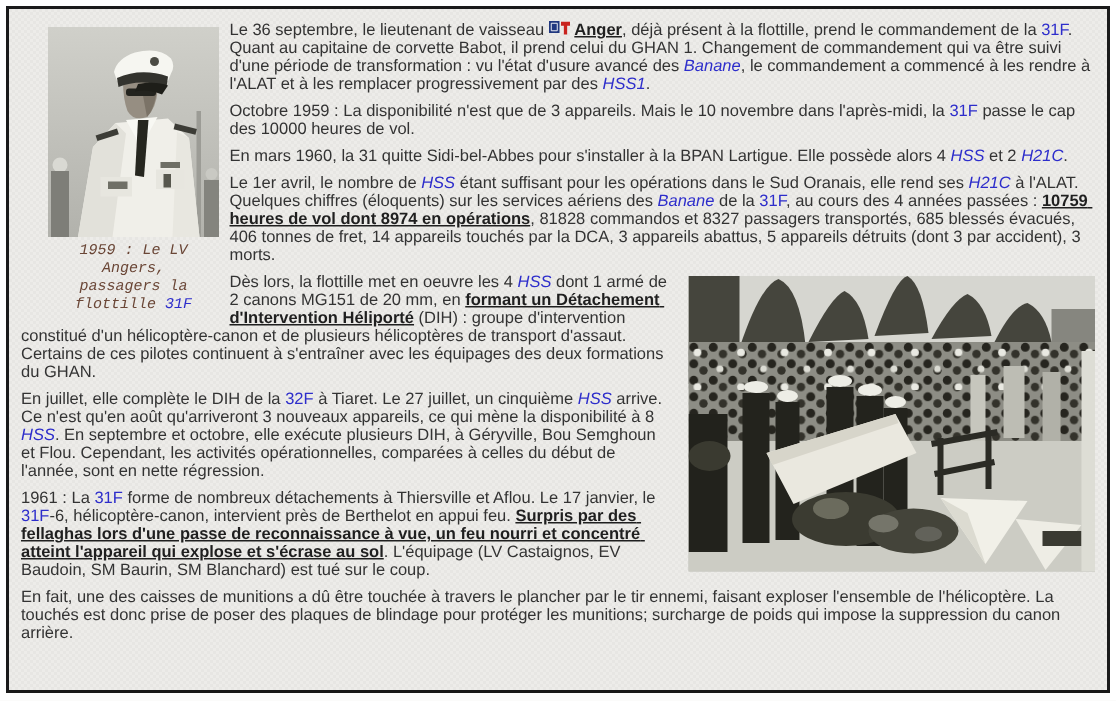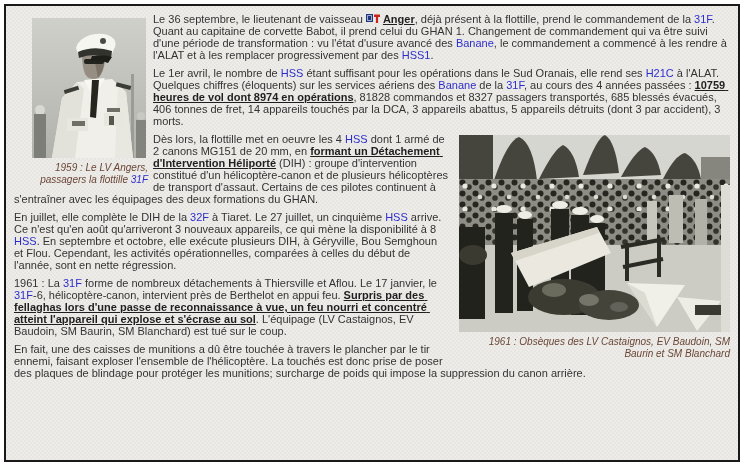--- a/index.html
+++ b/index.html
@@ -22,44 +22,44 @@
   .flow{
     padding:7px 8px 0 8px;
     font-size:11px;
     line-height:12px;
     color:#333333;
   }
   .para{margin:0 0 6px 0; text-align:left;}
   .seg{white-space:pre-wrap;}
   .seg-b{font-weight:bold;color:#1f1f1f;text-decoration:underline;}
   .seg-l{color:var(--link,#2d2dcb);cursor:pointer;}
-  .seg-li{color:var(--link,#2d2dcb);cursor:pointer;}
+  .seg-li{color:var(--link,#2d2dcb);font-style:italic;cursor:pointer;}
   .seg-caplink{color:var(--link,#2d2dcb);cursor:pointer;}
 
   figure{margin:0;padding:0;}
   .fig-left{
     float:left;
     width:118px;
     margin:5px 5px 3px 16px;
     text-align:center;
   }
   .fig-right{
     float:right;
     width:272px;
     margin:2px 0 2px 10px;
     text-align:center;
   }
   .caption{
     margin-top:4px;
-    font-family:Liberation Sans, sans-serif;
+    font-family:Liberation Mono, monospace;
     font-style:italic;
     font-size:10px;
     line-height:12px;
     color:var(--caption,#6a4636);
-    text-align:right;
+    text-align:center;
   }
   .photo{display:block;margin:0 auto;background:#bdbdb7;}
   .anger-icon{display:inline-block;vertical-align:-1px;}
 </style>
 </head>
 <body>
 
 <div class="page">
   <div class="frame">
     <div class="flow">
@@ -103,20 +103,22 @@
           </g>
         </svg>
         <figcaption class="caption"><span class="seg">1959 : Le LV Angers,</span><br><span class="seg">passagers la flottille </span><span class="seg seg-caplink">31F</span></figcaption>
       </figure>
 
       <p class="para"><span class="seg">Le 36 septembre, le lieutenant de vaisseau </span><svg class="anger-icon" width="14" height="11" viewBox="0 0 14 11">
     <rect x="0" y="1" width="7" height="8" fill="#21387f"></rect>
     <path d="M1.5 2.5 h4 v5 h-4 z" fill="#21387f" stroke="#ffffff" stroke-width="0.6"></path>
     <path d="M8 1.5 h6 v2.6 h-1.9 V10 h-2.2 V4.1 H8 Z" fill="#c9231e"></path>
   </svg><span class="seg"> </span><span class="seg seg-b">Anger</span><span class="seg">, déjà présent à la flottille, prend le commandement de la </span><span class="seg seg-l">31F</span><span class="seg">. Quant au capitaine de corvette Babot, il prend celui du GHAN 1. Changement de commandement qui va être suivi d'une période de transformation : vu l'état d'usure avancé des </span><span class="seg seg-li">Banane</span><span class="seg">, le commandement a commencé à les rendre à l'ALAT et à les remplacer progressivement par des </span><span class="seg seg-li">HSS1</span><span class="seg">.</span></p>
+      <p class="para"><span class="seg">Octobre 1959 : La disponibilité n'est que de 3 appareils. Mais le 10 novembre dans l'après-midi, la </span><span class="seg seg-l">31F</span><span class="seg"> passe le cap des 10000 heures de vol.</span></p>
+      <p class="para"><span class="seg">En mars 1960, la 31 quitte Sidi-bel-Abbes pour s'installer à la BPAN Lartigue. Elle possède alors 4 </span><span class="seg seg-li">HSS</span><span class="seg"> et 2 </span><span class="seg seg-li">H21C</span><span class="seg">.</span></p>
       <p class="para"><span class="seg">Le 1er avril, le nombre de </span><span class="seg seg-li">HSS</span><span class="seg"> étant suffisant pour les opérations dans le Sud Oranais, elle rend ses </span><span class="seg seg-li">H21C</span><span class="seg"> à l'ALAT. Quelques chiffres (éloquents) sur les services aériens des </span><span class="seg seg-li">Banane</span><span class="seg"> de la </span><span class="seg seg-l">31F</span><span class="seg">, au cours des 4 années passées : </span><span class="seg seg-b">10759 heures de vol dont 8974 en opérations</span><span class="seg">, 81828 commandos et 8327 passagers transportés, 685 blessés évacués, 406 tonnes de fret, 14 appareils touchés par la DCA, 3 appareils abattus, 5 appareils détruits (dont 3 par accident), 3 morts.</span></p>
 
       <figure class="fig-right">
         <svg class="photo" width="271" height="197" viewBox="0 0 271 197">
           <defs>
             <pattern id="heads" width="13" height="11" patternUnits="userSpaceOnUse">
               <circle cx="3.5" cy="3.5" r="3" fill="#26251f"></circle>
               <circle cx="10" cy="8" r="2.8" fill="#33322b"></circle>
             </pattern>
             <pattern id="caps" width="29" height="23" patternUnits="userSpaceOnUse">
@@ -174,21 +176,20 @@
             <ellipse cx="160" cy="172" rx="9" ry="5" fill="#62625a"></ellipse>
           </g>
           <g>
             <path d="M168 148 L226 150 L198 192 Z" fill="#f1f0e8"></path>
             <path d="M168 148 L198 192 L186 158 Z" fill="#dcdbd1"></path>
             <path d="M218 162 L262 166 L238 196 Z" fill="#eeede5"></path>
             <rect x="236" y="170" width="26" height="10" fill="#3a3a32"></rect>
           </g>
           <rect x="262" y="50" width="9" height="147" fill="#dddDD5"></rect>
         </svg>
-        <figcaption class="caption"><span class="seg">1961 : Obsèques des LV Castaignos, EV Baudoin, SM Baurin et SM Blanchard</span></figcaption>
       </figure>
 
       <p class="para"><span class="seg">Dès lors, la flottille met en oeuvre les 4 </span><span class="seg seg-li">HSS</span><span class="seg"> dont 1 armé de 2 canons MG151 de 20 mm, en </span><span class="seg seg-b">formant un Détachement d'Intervention Héliporté</span><span class="seg"> (DIH) : groupe d'intervention constitué d'un hélicoptère-canon et de plusieurs hélicoptères de transport d'assaut. Certains de ces pilotes continuent à s'entraîner avec les équipages des deux formations du GHAN.</span></p>
       <p class="para"><span class="seg">En juillet, elle complète le DIH de la </span><span class="seg seg-l">32F</span><span class="seg"> à Tiaret. Le 27 juillet, un cinquième </span><span class="seg seg-li">HSS</span><span class="seg"> arrive. Ce n'est qu'en août qu'arriveront 3 nouveaux appareils, ce qui mène la disponibilité à 8 </span><span class="seg seg-li">HSS</span><span class="seg">. En septembre et octobre, elle exécute plusieurs DIH, à Géryville, Bou Semghoun et Flou. Cependant, les activités opérationnelles, comparées à celles du début de l'année, sont en nette régression.</span></p>
       <p class="para"><span class="seg">1961 : La </span><span class="seg seg-l">31F</span><span class="seg"> forme de nombreux détachements à Thiersville et Aflou. Le 17 janvier, le </span><span class="seg seg-l">31F</span><span class="seg">-6, hélicoptère-canon, intervient près de Berthelot en appui feu. </span><span class="seg seg-b">Surpris par des fellaghas lors d'une passe de reconnaissance à vue, un feu nourri et concentré atteint l'appareil qui explose et s'écrase au sol</span><span class="seg">. L'équipage (LV Castaignos, EV Baudoin, SM Baurin, SM Blanchard) est tué sur le coup.</span></p>
       <p class="para"><span class="seg">En fait, une des caisses de munitions a dû être touchée à travers le plancher par le tir ennemi, faisant exploser l'ensemble de l'hélicoptère. La touchés est donc prise de poser des plaques de blindage pour protéger les munitions; surcharge de poids qui impose la suppression du canon arrière.</span></p>
 
     </div>
   </div>
 </div>

